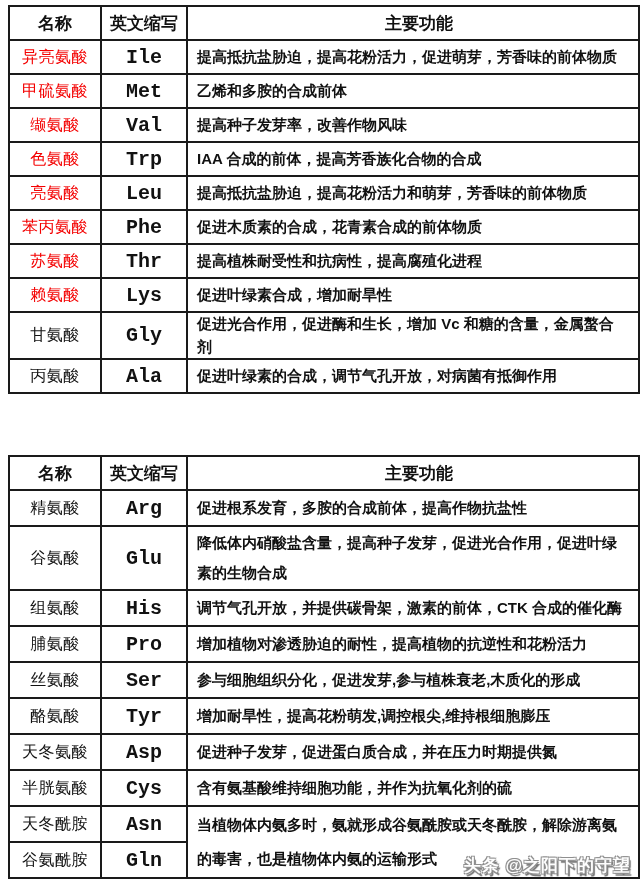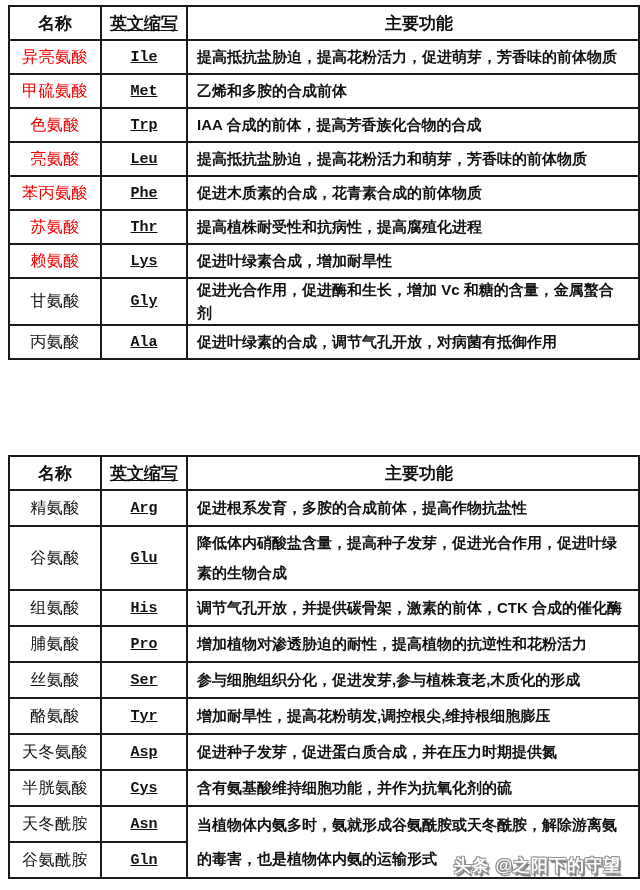--- a/index.html
+++ b/index.html
@@ -28,57 +28,57 @@
   }
   #table-0 { top: 5px; }
   #table-1 { top: 455px; }
   th, td {
     border: 2px solid var(--border, #1a1a1a);
     padding: 0;
     vertical-align: middle;
     overflow: hidden;
   }
   th.col0, td.col0 { width: 90px; }
-  th.col1, td.col1 { width: 84px; text-decoration: underline; }
+  th.col1, td.col1 { width: 84px; }
   th.col2, td.col2 { width: 438px; padding-left: 12px; }
   th {
     font-size: 17px;
     font-weight: bold;
     text-align: center;
     height: 32px;
   }
   #table-0 td { height: 32px; }
   #table-1 td { height: 34px; }
   #table-1 tr.tall td { height: 62px; }
   td.name {
     text-align: center;
     font-size: 16px;
     font-weight: normal;
     letter-spacing: 0.5px;
   }
   td.name.red { color: var(--red, #f40000); }
   td.abbr {
     text-align: center;
     font-family: "Liberation Mono", monospace;
-    font-size: 15px;
+    font-size: 20px;
     font-weight: bold;
   }
   td.func {
     text-align: left;
     font-size: 15px;
     font-weight: bold;
     padding: 0 15px 0 9px;
     line-height: 1.5;
   }
   tr.tall td.func { line-height: 30px; }
   td.func.merged { line-height: 34px; }
   .watermark {
     position: absolute;
     top: 854px;
-    right: 19px;
+    right: 9px;
     font-size: 17px;
     font-weight: bold;
     letter-spacing: 1px;
     color: #fdfdfd;
     text-shadow:
       -1px -1px 0 var(--wm, #8f8f8f),
        1px -1px 0 var(--wm, #8f8f8f),
       -1px  1px 0 var(--wm, #8f8f8f),
        1px  1px 0 var(--wm, #8f8f8f),
        2px  3px 1px #707070;
@@ -102,20 +102,25 @@
           <td class="col0 name red">异亮氨酸</td>
           <td class="col1 abbr">Ile</td>
           <td class="col2 func">提高抵抗盐胁迫，提高花粉活力，促进萌芽，芳香味的前体物质</td>
         </tr>
         <tr>
           <td class="col0 name red">甲硫氨酸</td>
           <td class="col1 abbr">Met</td>
           <td class="col2 func">乙烯和多胺的合成前体</td>
         </tr>
         <tr>
+          <td class="col0 name red">缬氨酸</td>
+          <td class="col1 abbr">Val</td>
+          <td class="col2 func">提高种子发芽率，改善作物风味</td>
+        </tr>
+        <tr>
           <td class="col0 name red">色氨酸</td>
           <td class="col1 abbr">Trp</td>
           <td class="col2 func">IAA 合成的前体，提高芳香族化合物的合成</td>
         </tr>
         <tr>
           <td class="col0 name red">亮氨酸</td>
           <td class="col1 abbr">Leu</td>
           <td class="col2 func">提高抵抗盐胁迫，提高花粉活力和萌芽，芳香味的前体物质</td>
         </tr>
         <tr>

